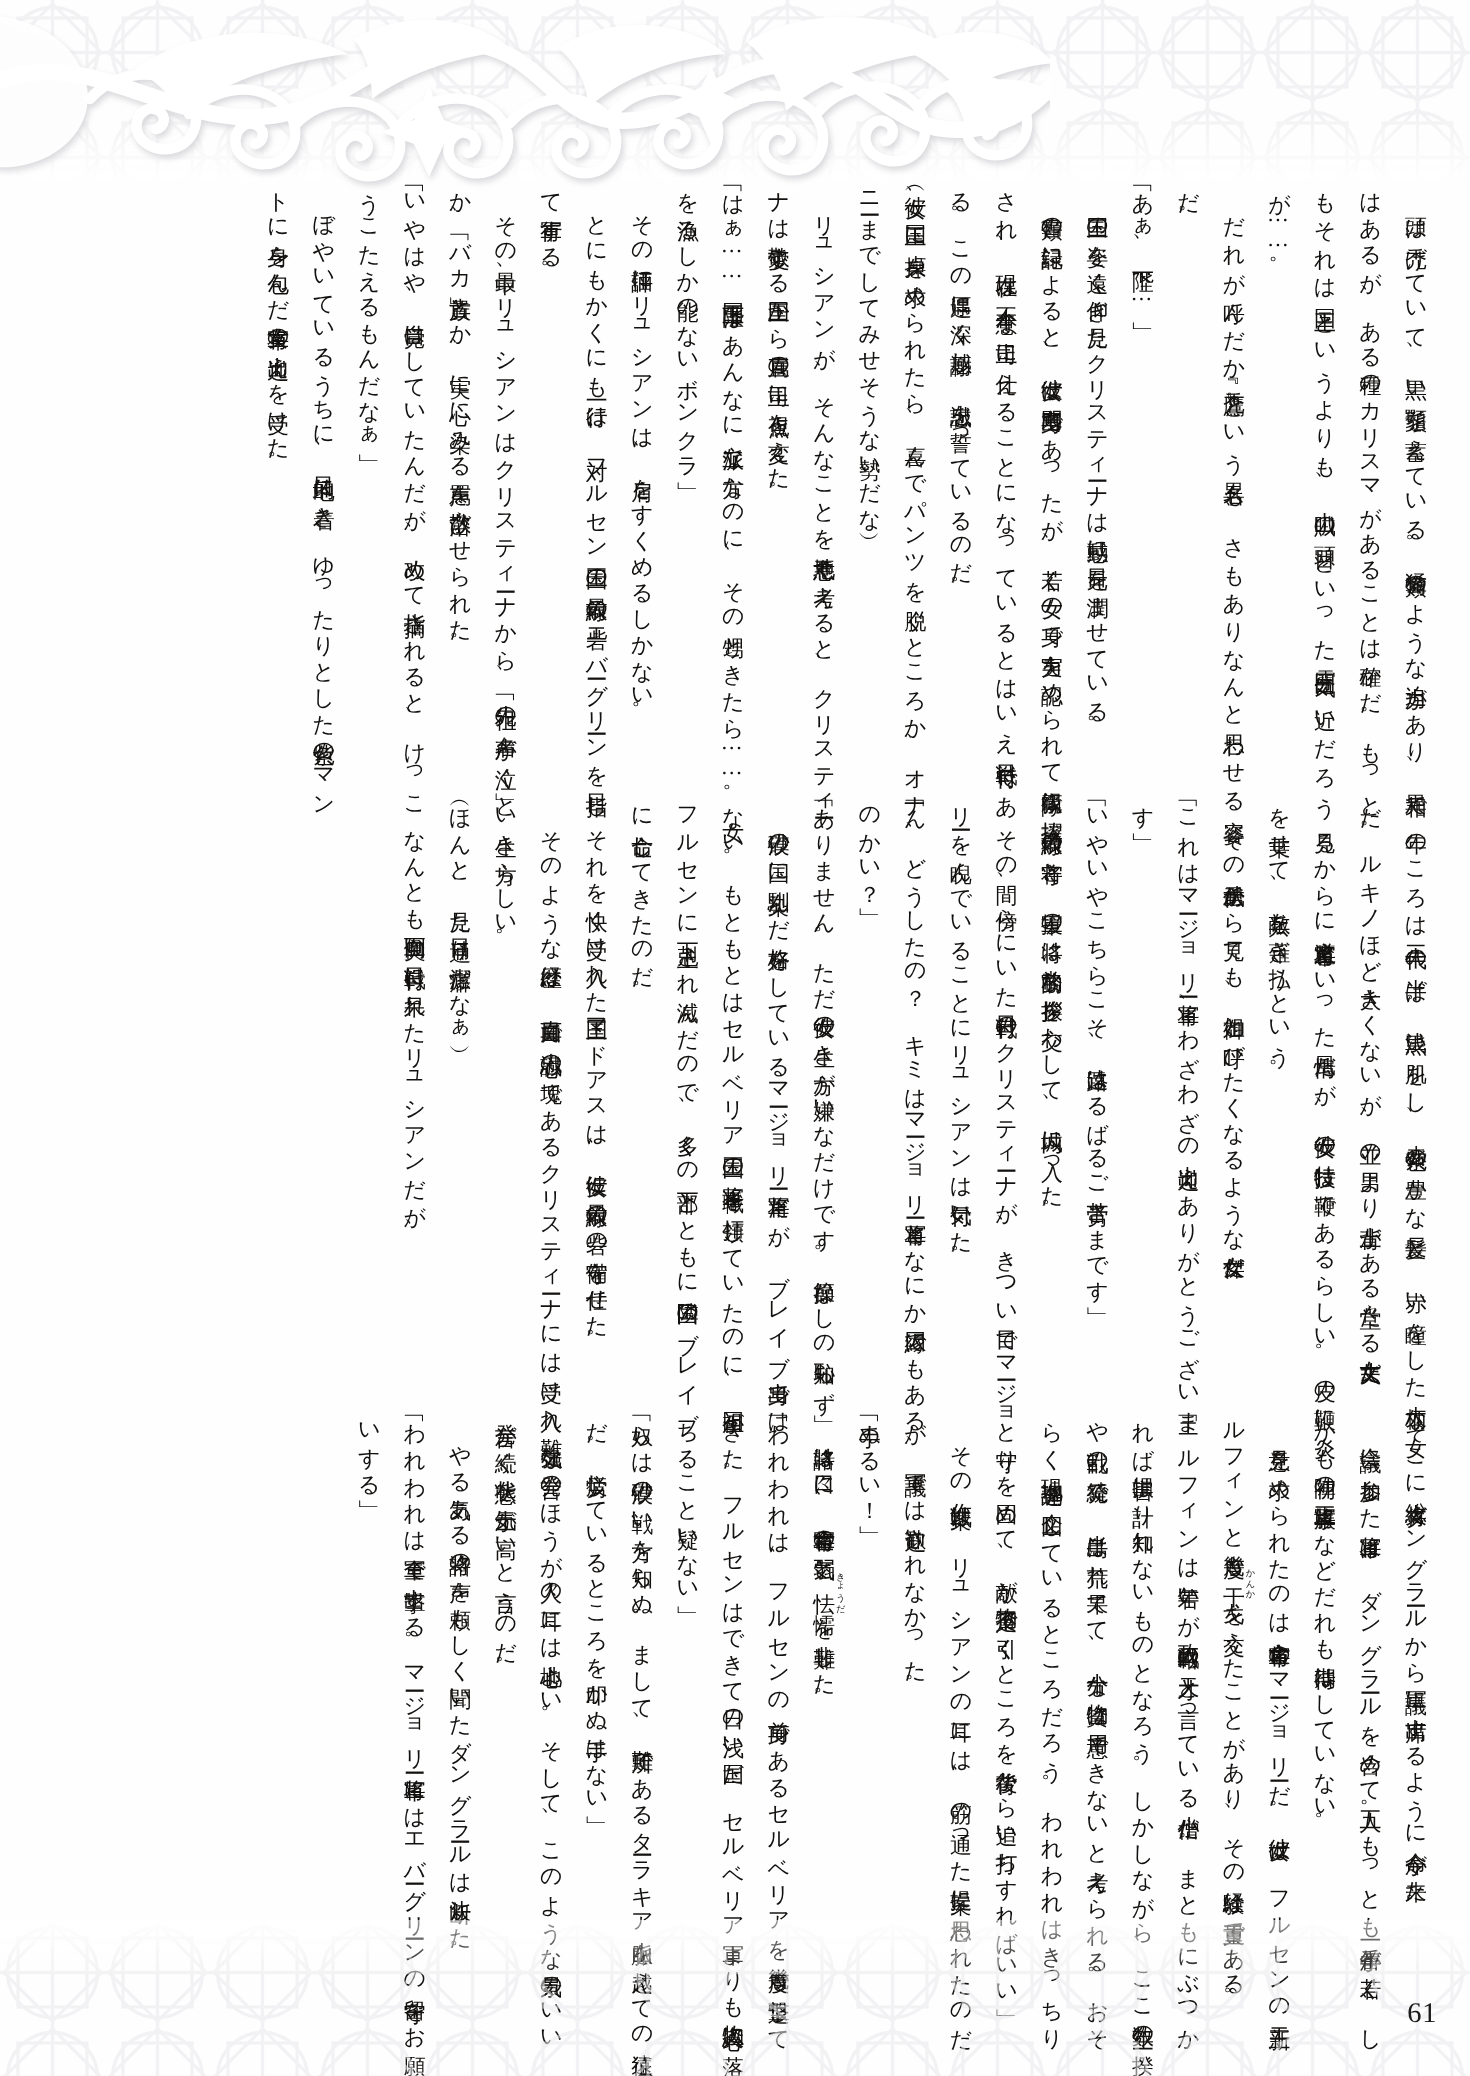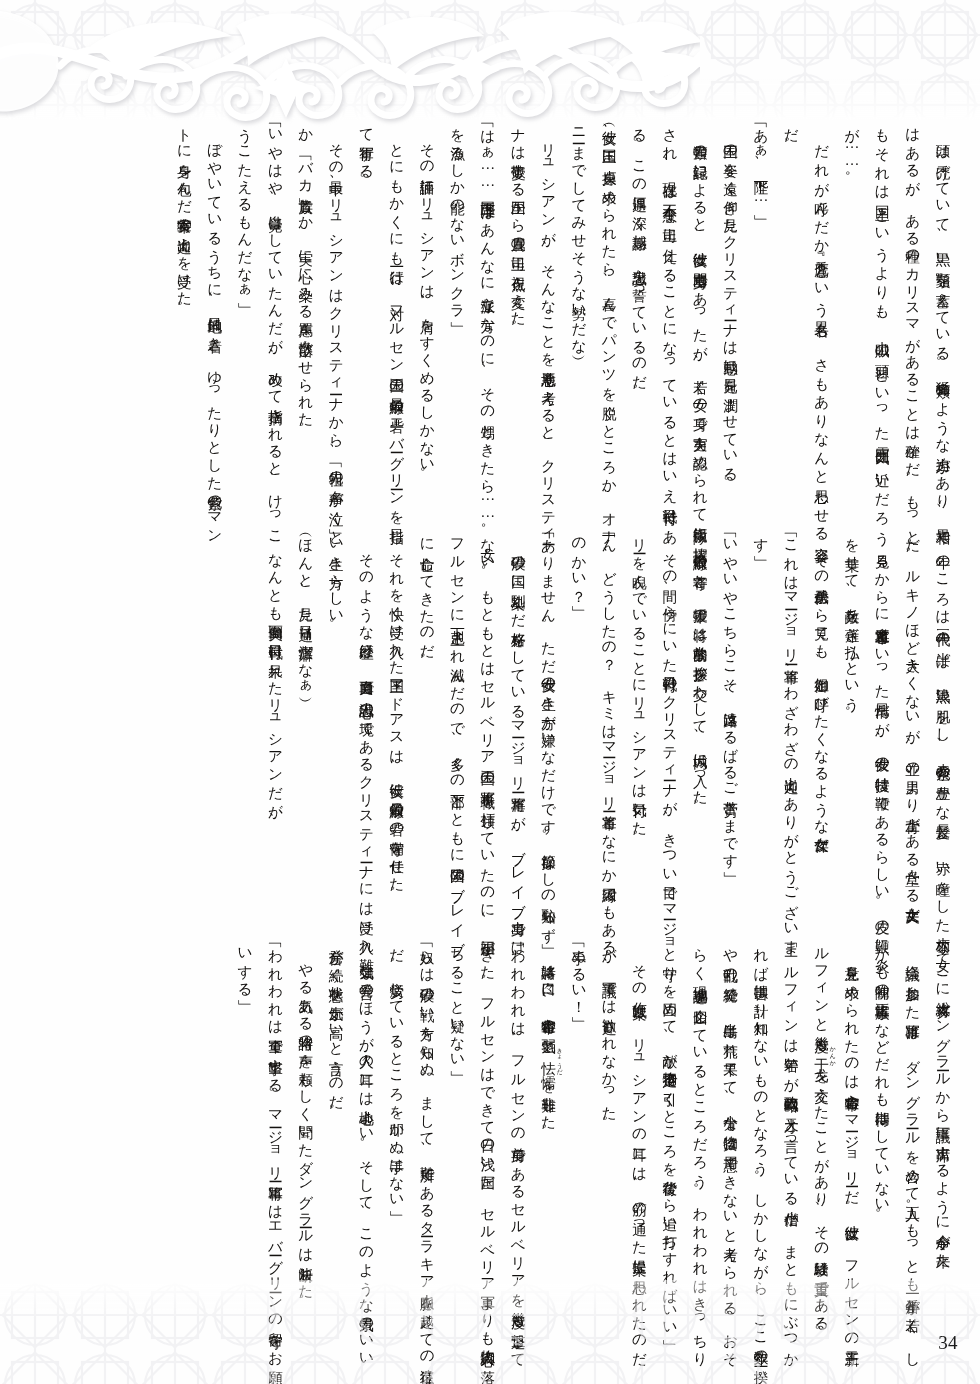--- a/index.html
+++ b/index.html
@@ -204,15 +204,15 @@
           <stop offset="0%" stop-color="#fff" stop-opacity="1"></stop>
           <stop offset="38%" stop-color="#fff" stop-opacity="0"></stop>
           <stop offset="100%" stop-color="#fff" stop-opacity="0"></stop>
         </linearGradient>
       </defs>
       <rect width="980" height="104" fill="url(#lat)"></rect>
       <rect width="980" height="104" fill="url(#fadeB)"></rect>
     </svg>
   </div>
 
-  <div class="folio">34</div>
+  <div class="folio">61</div>
 
 </div>
 
 </body></html>

